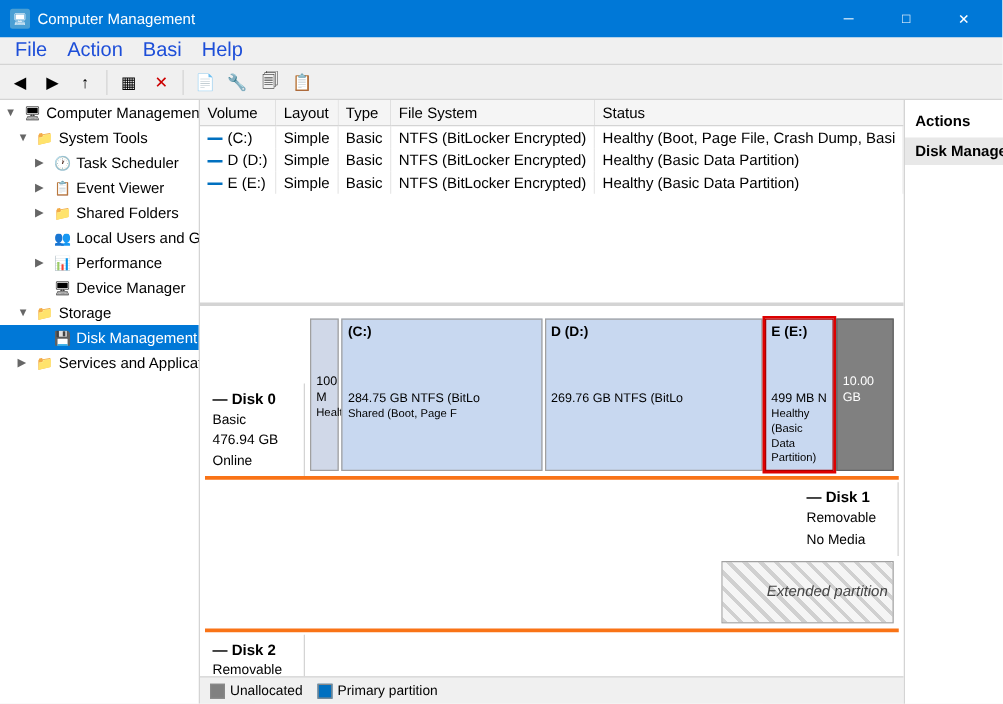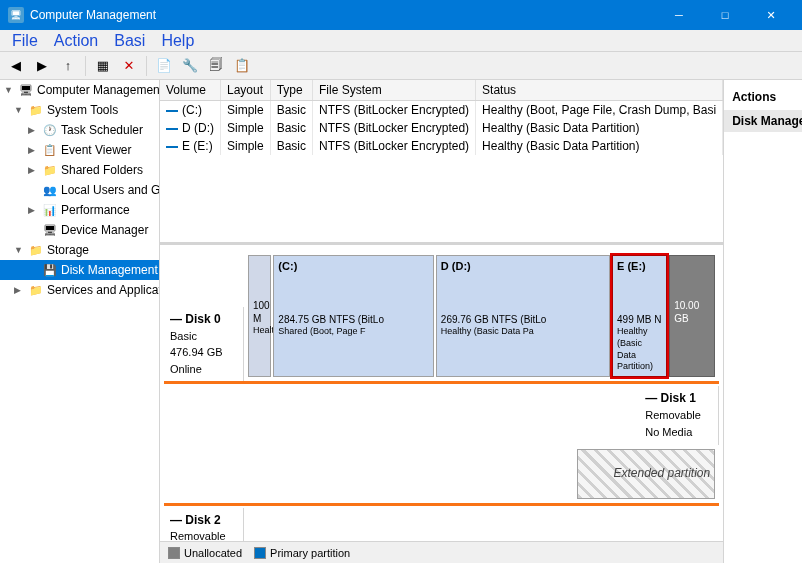--- a/index.html
+++ b/index.html
@@ -408,21 +408,20 @@
             <span class="partition-status">Healt</span>
           </div>
           <div class="partition-block primary" style="width:35%">
             <span class="partition-name">(C:)</span>
             <span class="partition-size">284.75 GB NTFS (BitLo</span>
             <span class="partition-status">Shared (Boot, Page F</span>
           </div>
           <div class="partition-block primary" style="width:38%">
             <span class="partition-name">D (D:)</span>
             <span class="partition-size">269.76 GB NTFS (BitLo</span>
-            <span class="partition-status">Healthy (Basic Data Pa</span>
           </div>
           <div class="partition-block selected-partition" style="width:12%;background:#c8d8f0;border:1px solid #a00;outline:2px solid #dd0000;">
             <span class="partition-name">E (E:)</span>
             <span class="partition-size">499 MB N</span>
             <span class="partition-status">Healthy (Basic Data Partition)</span>
           </div>
           <div class="partition-block unallocated" style="width:10%">
             <span class="partition-size">10.00 GB</span>
           </div>
         </div>

